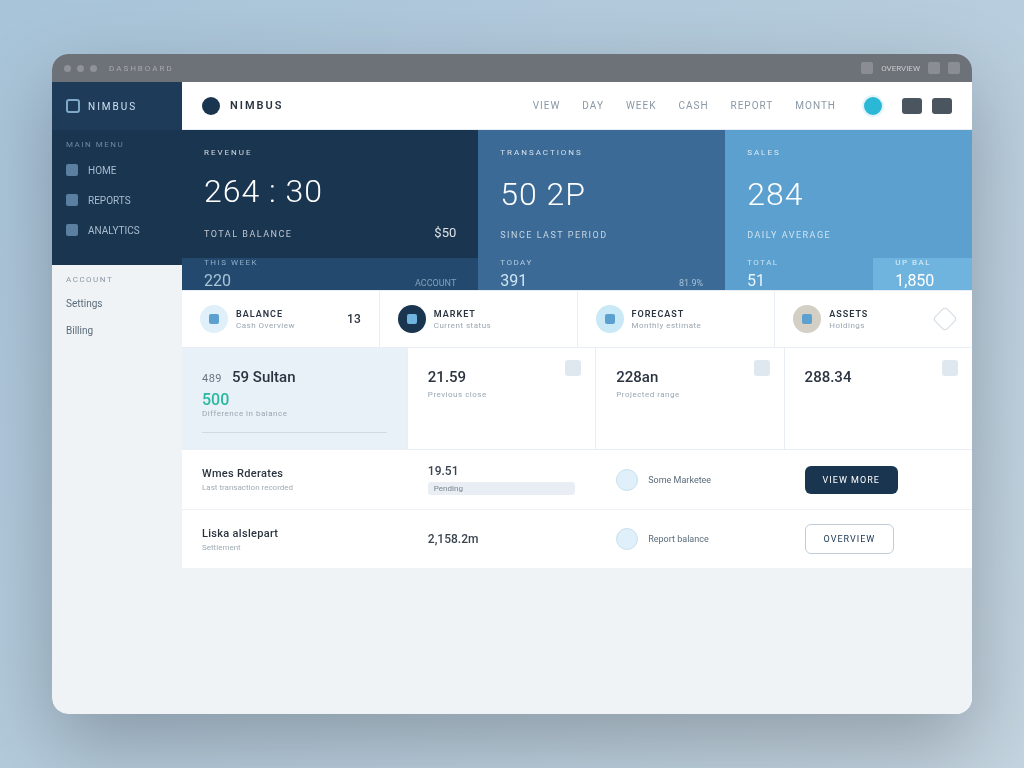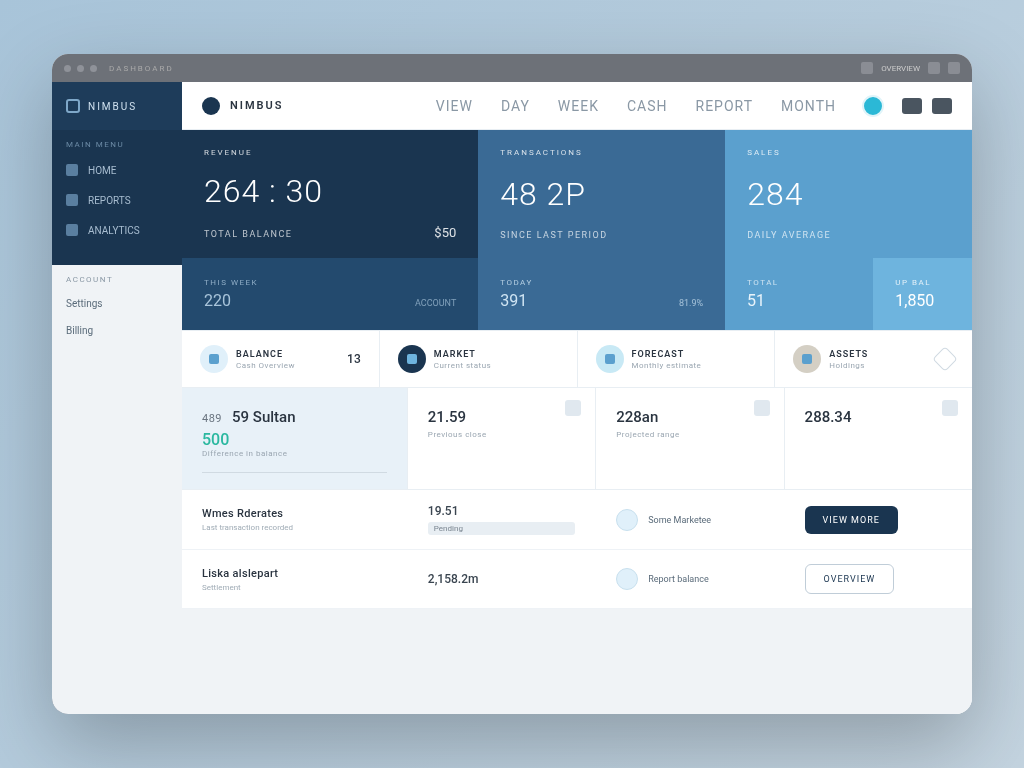--- a/index.html
+++ b/index.html
@@ -18,36 +18,36 @@
 .sb-sub { padding: 10px 14px 6px; font-size: 8px; letter-spacing: 1.5px; color: #6b8aa5; text-transform: uppercase; }
 .sb-item { display: flex; align-items: center; gap: 10px; padding: 9px 14px; cursor: pointer; }
 .sb-icon { width: 12px; height: 12px; background: #5a7fa0; border-radius: 2px; flex-shrink: 0; }
 .sb-section2 { margin-top: 20px; background: #f0f3f6; flex: 1; color: #5a6b7a; }
 .sb-section2 .sb-sub { color: #8a98a5; }
 .sb-section2 .sb-item { padding: 8px 14px; }
 .main { flex: 1; display: flex; flex-direction: column; background: #f0f3f6; min-width: 0; }
 .topbar { height: 48px; background: #fff; display: flex; align-items: center; padding: 0 20px; border-bottom: 1px solid #e8eef3; }
 .tb-logo { width: 18px; height: 18px; border-radius: 50%; background: #1a3550; margin-right: 10px; }
 .tb-title { font-size: 11px; font-weight: 600; color: #2a3440; letter-spacing: 2px; }
-.tb-nav { margin-left: auto; display: flex; gap: 28px; font-size: 14px; color: #8a98a5; letter-spacing: 1px; }
+.tb-nav { margin-left: auto; display: flex; gap: 22px; font-size: 10px; color: #8a98a5; letter-spacing: 1px; }
 .tb-nav span { cursor: pointer; }
 .tb-avatar { width: 22px; height: 22px; border-radius: 50%; background: #2bb8d6; margin-left: 26px; border: 2px solid #e0f4f9; }
 .tb-icons { display: flex; gap: 10px; margin-left: 18px; }
 .tb-ic { width: 20px; height: 16px; background: #4a5560; border-radius: 3px; }
 .stats { display: grid; grid-template-columns: 1.2fr 1fr 1fr; }
 .stat-card { padding: 18px 22px; color: #fff; min-height: 128px; display: flex; flex-direction: column; justify-content: space-between; }
 .stat-card.dark { background: #1a3550; }
 .stat-card.mid { background: #3a6a95; }
 .stat-card.light { background: #5ba0ce; }
 .stat-label { font-size: 8px; letter-spacing: 2px; opacity: 0.8; text-transform: uppercase; }
 .stat-value { font-size: 32px; font-weight: 300; letter-spacing: 1px; }
 .stat-foot { font-size: 9px; letter-spacing: 1.5px; opacity: 0.7; }
 .stat-sm { font-size: 13px; opacity: 0.85; }
 .substats { display: grid; grid-template-columns: 1.2fr 1fr 0.6fr 0.4fr; }
-.sub-card { padding: 20px 22px; font-size: 10px; }
+.sub-card { padding: 0 22px; font-size: 10px; }
 .sub-card.dark { background: #234a6e; color: #a8c4da; }
 .sub-card.mid { background: #3a6a95; color: #cfe4f3; }
 .sub-card.l1 { background: #5ba0ce; color: #e8f3fa; }
 .sub-card.l2 { background: #6eb4de; color: #fff; }
 .sub-label { font-size: 8px; letter-spacing: 1.5px; opacity: 0.8; margin-bottom: 4px; }
 .sub-val { font-size: 16px; font-weight: 400; }
 .sub-row { display: flex; justify-content: space-between; align-items: baseline; }
 .cards4 { display: grid; grid-template-columns: repeat(4,1fr); gap: 1px; background: #e8eef3; border-top: 1px solid #e8eef3; }
 .card4 { background: #fff; padding: 14px 18px; display: flex; align-items: center; gap: 8px; }
 .card4-icon { width: 28px; height: 28px; border-radius: 50%; display: flex; align-items: center; justify-content: center; flex-shrink: 0; }
@@ -157,21 +157,21 @@
         <div class="stat-card dark">
           <div class="stat-label">REVENUE</div>
           <div class="stat-value">264 : 30</div>
           <div style="display:flex;justify-content:space-between;align-items:baseline">
             <div class="stat-foot">TOTAL BALANCE</div>
             <div class="stat-sm">$50</div>
           </div>
         </div>
         <div class="stat-card mid">
           <div class="stat-label">TRANSACTIONS</div>
-          <div class="stat-value">48 2P</div>
+          <div class="stat-value">50 2P</div>
           <div class="stat-foot">SINCE LAST PERIOD</div>
         </div>
         <div class="stat-card light">
           <div class="stat-label">SALES</div>
           <div class="stat-value">284</div>
           <div class="stat-foot">DAILY AVERAGE</div>
         </div>
       </div>
 
       <div class="substats">

